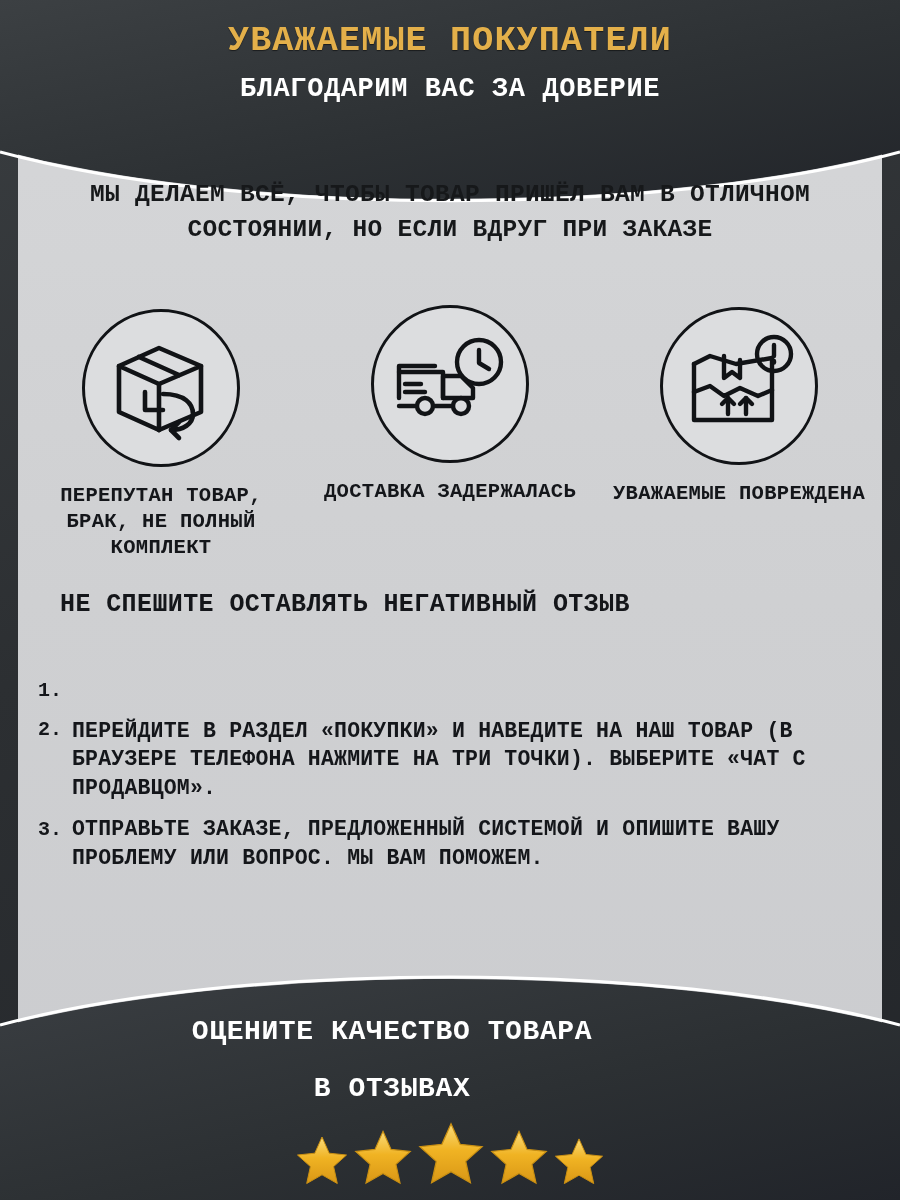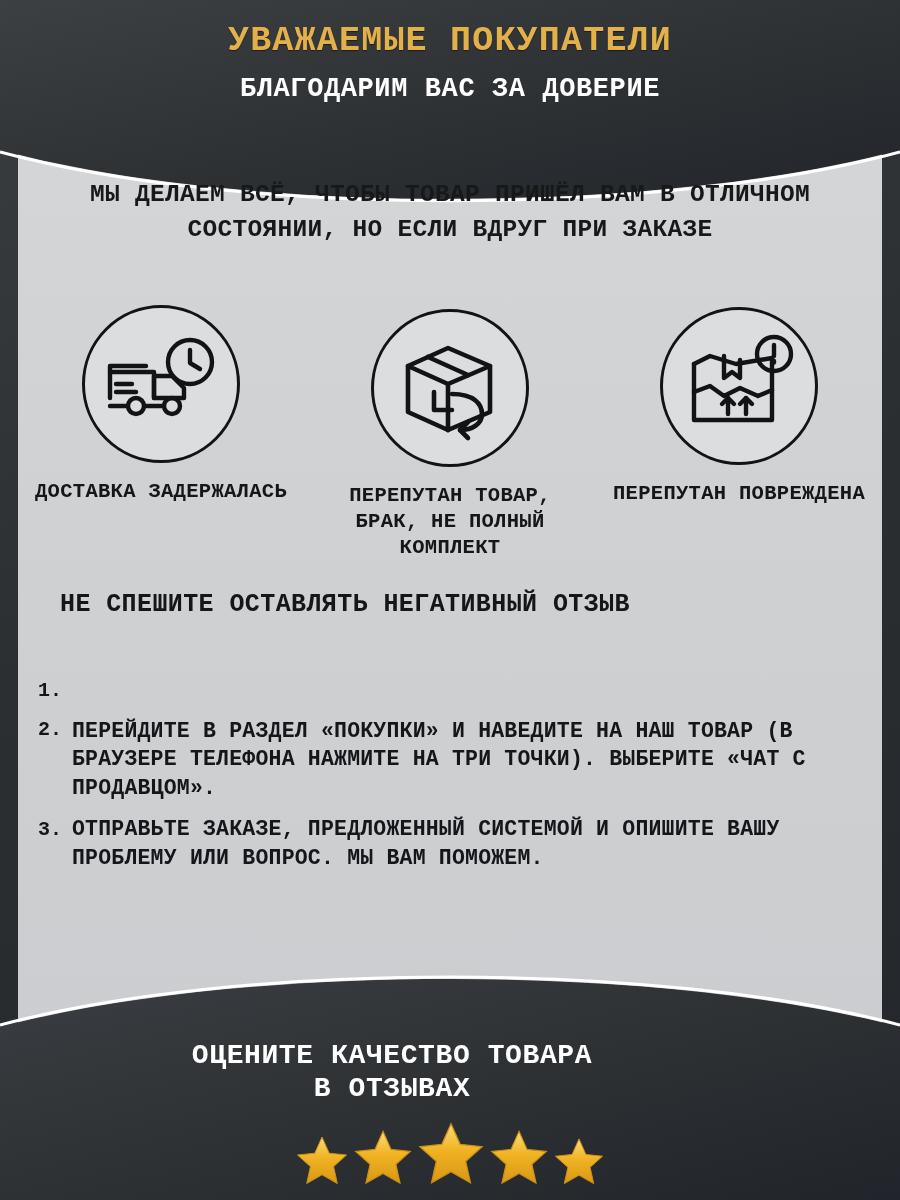--- a/index.html
+++ b/index.html
@@ -195,21 +195,21 @@
     z-index: 5;
   }
   .footer-line1 {
     font-size: 28px;
     font-weight: bold;
     color: #ffffff;
     letter-spacing: 0.6px;
     line-height: 1.25;
   }
   .footer-line2 {
-    margin-top: 0;
+    margin-top: 24px;
     font-size: 28px;
     font-weight: bold;
     color: #ffffff;
     letter-spacing: 0.6px;
   }
   .stars {
     position: absolute;
     left: 0;
     bottom: 14px;
     width: 900px;
@@ -244,20 +244,39 @@
 
   <div class="header-text">
     <div class="title-main">УВАЖАЕМЫЕ ПОКУПАТЕЛИ</div>
     <div class="title-sub">БЛАГОДАРИМ ВАС ЗА ДОВЕРИЕ</div>
   </div>
 
   <div class="intro">МЫ ДЕЛАЕМ ВСЁ, ЧТОБЫ ТОВАР ПРИШЁЛ ВАМ В ОТЛИЧНОМ СОСТОЯНИИ, НО ЕСЛИ ВДРУГ ПРИ ЗАКАЗЕ</div>
 
   <div class="icons-row">
 
+    <div class="icon-col col-mid">
+      <div class="circle">
+        <svg width="120" height="108" viewBox="0 0 120 108" xmlns="http://www.w3.org/2000/svg">
+          <g fill="none" stroke="#111316" stroke-width="4.6" stroke-linecap="round" stroke-linejoin="round">
+
+            <path d="M18,32 L58,14 L100,32 L58,50 Z"></path>
+            <path d="M18,32 L18,78 L58,96 L58,50"></path>
+            <path d="M100,32 L100,78 L58,96"></path>
+            <path d="M38,23 L78,41"></path>
+
+            <path d="M44,58 L44,76 L62,76"></path>
+            <path d="M62,60 C84,60 92,70 92,80 C92,90 82,96 70,96"></path>
+            <path d="M78,88 L70,96 L78,104"></path>
+          </g>
+        </svg>
+      </div>
+      <div class="icon-caption">ПЕРЕПУТАН ТОВАР, БРАК, НЕ ПОЛНЫЙ КОМПЛЕКТ</div>
+    </div>
+
     <div class="icon-col col-left">
       <div class="circle">
         <svg width="118" height="96" viewBox="0 0 118 96" xmlns="http://www.w3.org/2000/svg">
           <g fill="none" stroke="#111316" stroke-width="4.4" stroke-linecap="round" stroke-linejoin="round">
 
             <path d="M8,62 L8,36 L52,36 L52,62"></path>
             <path d="M8,36 L8,30 L44,30"></path>
             <path d="M52,40 L70,40 L82,52 L82,62 L52,62 Z"></path>
             <path d="M14,48 L30,48"></path>
             <path d="M14,56 L34,56"></path>
@@ -267,39 +286,20 @@
             <path d="M8,70 L26,70"></path>
 
             <circle cx="88" cy="26" r="22"></circle>
             <path d="M88,14 L88,27 L98,33"></path>
           </g>
         </svg>
       </div>
       <div class="icon-caption">ДОСТАВКА ЗАДЕРЖАЛАСЬ</div>
     </div>
 
-    <div class="icon-col col-mid">
-      <div class="circle">
-        <svg width="120" height="108" viewBox="0 0 120 108" xmlns="http://www.w3.org/2000/svg">
-          <g fill="none" stroke="#111316" stroke-width="4.6" stroke-linecap="round" stroke-linejoin="round">
-
-            <path d="M18,32 L58,14 L100,32 L58,50 Z"></path>
-            <path d="M18,32 L18,78 L58,96 L58,50"></path>
-            <path d="M100,32 L100,78 L58,96"></path>
-            <path d="M38,23 L78,41"></path>
-
-            <path d="M44,58 L44,76 L62,76"></path>
-            <path d="M62,60 C84,60 92,70 92,80 C92,90 82,96 70,96"></path>
-            <path d="M78,88 L70,96 L78,104"></path>
-          </g>
-        </svg>
-      </div>
-      <div class="icon-caption">ПЕРЕПУТАН ТОВАР, БРАК, НЕ ПОЛНЫЙ КОМПЛЕКТ</div>
-    </div>
-
     <div class="icon-col col-right">
       <div class="circle">
         <svg width="118" height="104" viewBox="0 0 118 104" xmlns="http://www.w3.org/2000/svg">
           <g fill="none" stroke="#111316" stroke-width="4.4" stroke-linecap="round" stroke-linejoin="round">
 
             <path d="M14,30 L14,86 L92,86 L92,24"></path>
             <path d="M14,30 L30,22 L56,30 L92,24"></path>
             <path d="M14,58 L30,52 L44,62 L60,54 L78,62 L92,56"></path>
 
             <path d="M44,22 L44,44 L52,38 L60,44 L60,26"></path>
@@ -308,21 +308,21 @@
               <path d="M42,70 L48,64 L54,70"></path>
             <path d="M66,80 L66,64"></path>
               <path d="M60,70 L66,64 L72,70"></path>
 
             <circle cx="94" cy="20" r="17"></circle>
             <path d="M94,11 L94,22"></path>
             <path d="M94,27 L94,28.5"></path>
           </g>
         </svg>
       </div>
-      <div class="icon-caption">ПЕРЕПУТАН ПОВРЕЖДЕНА</div>
+      <div class="icon-caption">УВАЖАЕМЫЕ ПОВРЕЖДЕНА</div>
     </div>
 
   </div>
 
   <div class="mid-heading">НЕ СПЕШИТЕ ОСТАВЛЯТЬ НЕГАТИВНЫЙ ОТЗЫВ</div>
 
   <div class="steps">
     <div class="step step-1">
       <div class="step-num">1.</div>
     </div>

